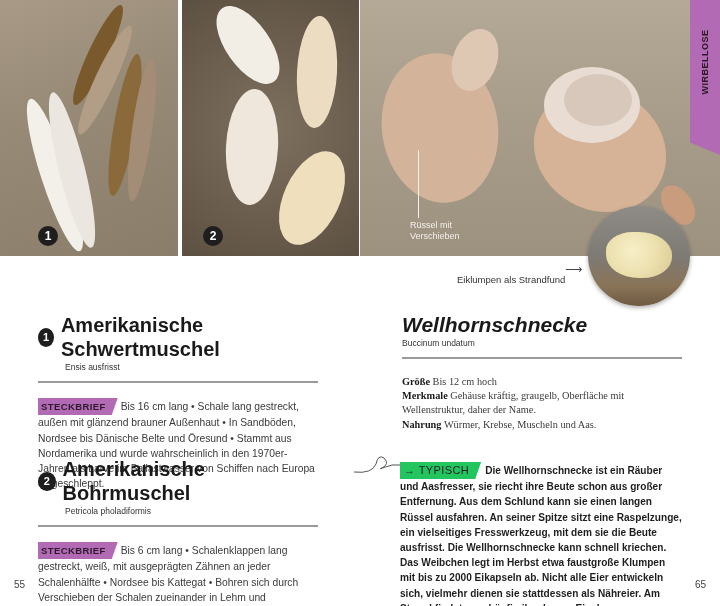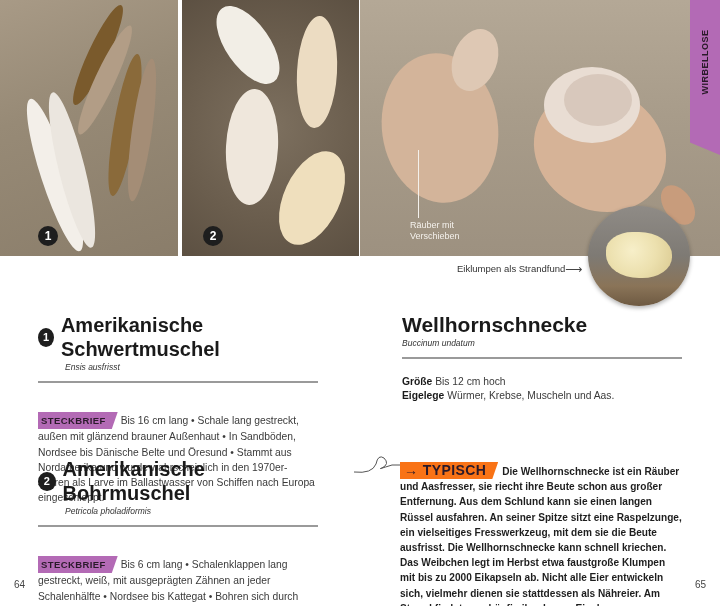--- a/index.html
+++ b/index.html
@@ -9,34 +9,34 @@
   #photo-2 { left:182px; top:0; width:177px; height:256px; background:radial-gradient(circle at 50% 50%,#7d705f 0%,#6a5d4d 60%,#5c5042 100%); }
   #photo-3 { left:360px; top:0; width:360px; height:256px; background:linear-gradient(180deg,#b4a896 0%,#a89c8a 45%,#9d9180 100%); }
   .shell { position:absolute; }
   .num-badge { position:absolute; width:20px; height:20px; border-radius:50%; background:#1e1e1e; color:#fff; font-weight:bold; font-size:12px; display:flex; align-items:center; justify-content:center; }
   .tab { position:absolute; right:0; top:0; width:30px; height:155px; background:#b36ab5; clip-path:polygon(0 0,100% 0,100% 100%,0 92%); }
   .tab-label { position:absolute; left:50%; top:62px; transform:translate(-50%,-50%) rotate(-90deg); font-size:9px; font-weight:bold; letter-spacing:0.5px; color:#2a1a2a; white-space:nowrap; }
   .photo-caption { position:absolute; left:410px; top:220px; color:#f4f1ec; font-size:9px; line-height:11px; }
   .caption-line { position:absolute; left:418px; top:150px; width:1px; height:68px; background:#f4f1ec; }
   .egg-circle { position:absolute; left:588px; top:206px; width:102px; height:100px; border-radius:50%; overflow:hidden; background:linear-gradient(180deg,#8f8b86 0%,#7e7a74 50%,#8a7458 80%,#6e5a42 100%); box-shadow:0 2px 4px rgba(0,0,0,0.3); }
   .egg-clump { position:absolute; left:18px; top:26px; width:66px; height:46px; border-radius:40% 50% 45% 50%; background:radial-gradient(circle at 40% 40%,#f7efc9 0%,#ece0ae 50%,#d9c88f 100%); }
-  .egg-label { position:absolute; left:457px; top:263px; font-size:9.5px; color:#333; }
+  .egg-label { position:absolute; left:457px; top:274px; font-size:9.5px; color:#333; }
   .egg-arrow { position:absolute; left:565px; top:262px; font-size:12px; color:#444; }
 
   .species { position:absolute; }
   .sp-title { font-size:20px; font-weight:bold; color:#1a1a1a; display:flex; align-items:center; gap:7px; line-height:24px; }
   .sp-num { width:19px; height:19px; border-radius:50%; background:#1e1e1e; color:#fff; font-size:11px; display:inline-flex; align-items:center; justify-content:center; }
-  .sp-latin { font-size:8.5px; color:#333; font-style:italic; margin-top:1px; }
+  .sp-latin { font-size:8.5px; color:#333; margin-top:1px; }
   .rule { height:2px; background:#9a9a9a; margin-top:9px; }
   .body-text { font-size:10.3px; line-height:15.3px; color:#3a3a3a; margin-top:15px; }
-  .tag { display:inline-block; background:#b36ab5; color:#2a1a2a; font-weight:bold; font-size:9.5px; letter-spacing:0.4px; padding:1px 12px 1px 3px; margin-right:3px; clip-path:polygon(0 0,100% 0,calc(100% - 6px) 100%,0 100%);margin-top:14px; }
-  .facts div { font-size:10.3px; line-height:14.2px; color:#3a3a3a; }
+  .tag { display:inline-block; background:#b36ab5; color:#2a1a2a; font-weight:bold; font-size:9.5px; letter-spacing:0.4px; padding:1px 12px 1px 3px; margin-right:3px; clip-path:polygon(0 0,100% 0,calc(100% - 6px) 100%,0 100%); }
+  .facts div { font-size:10.3px; line-height:14.2px; color:#3a3a3a;font-family:Liberation Serif, serif; }
   .facts b { color:#1a1a1a; }
   .typisch { position:absolute; left:400px; top:462px; width:282px; font-size:10.1px; line-height:15.2px; font-weight:bold; color:#1e1e1e; }
-  .typisch-tag { display:inline-block; background:#f97316; color:#2a1a2a; font-weight:bold; font-size:14px; letter-spacing:0.4px; padding:1px 12px 1px 4px; margin-right:4px; clip-path:polygon(0 0,100% 0,calc(100% - 6px) 100%,0 100%); }
+  .typisch-tag { display:inline-block; background:#22c55e; color:#2a1a2a; font-weight:normal; font-size:11px; letter-spacing:0.4px; padding:1px 12px 1px 4px; margin-right:4px; clip-path:polygon(0 0,100% 0,calc(100% - 6px) 100%,0 100%); }
   .page-num { position:absolute; top:579px; font-size:10px; color:#444; }
   .squiggle { position:absolute; left:354px; top:452px; }
 </style>
 </head>
 <body>
 
 <div class="photo" id="photo-1">
   <svg class="shell" width="178" height="256">
     <ellipse cx="55" cy="175" rx="14" ry="80" transform="rotate(-18 55 175)" fill="#f3efe9"></ellipse>
     <ellipse cx="72" cy="170" rx="13" ry="80" transform="rotate(-14 72 170)" fill="#ebe6df"></ellipse>
@@ -67,21 +67,21 @@
     <ellipse cx="238" cy="100" rx="34" ry="26" fill="#d8c8bc"></ellipse>
     <ellipse cx="318" cy="205" rx="14" ry="22" transform="rotate(-35 318 205)" fill="#c89c7c"></ellipse>
   </svg>
   <div class="tab">
     <span class="tab-label">WIRBELLOSE</span>
   </div>
 </div>
 
 <div class="caption-line"></div>
 <div class="photo-caption">
-  <div>Räuber mit</div>
+  <div>Rüssel mit</div>
   <div>Verschieben</div>
 </div>
 
 <div class="egg-circle">
   <div class="egg-clump"></div>
 </div>
 <div class="egg-label">Eiklumpen als Strandfund</div>
 <div class="egg-arrow">⟶</div>
 
 <div class="species" style="left:38px; top:313px; width:280px;">
@@ -101,31 +101,32 @@
     <span class="sp-num">2</span>
     <span>Amerikanische Bohrmuschel</span>
   </div>
   <div class="sp-latin" style="margin-left:27px;">Petricola pholadiformis</div>
   <div class="rule"></div>
   <div class="body-text">
     <span class="tag">STECKBRIEF</span><span>Bis 6 cm lang • Schalenklappen lang gestreckt, weiß, mit ausgeprägten Zähnen an jeder Schalenhälfte • Nordsee bis Kattegat • Bohren sich durch Verschieben der Schalen zueinander in Lehm und Kalkgestein • Filtrieren Plankton aus dem Wasser • Stammt von der amerikanischen Ostküste.</span>
   </div>
 </div>
 
-<div class="page-num" style="left:14px;">64</div>
+<div class="page-num" style="left:14px;">55</div>
 
 <div class="species" style="left:402px; top:313px; width:280px;">
-  <div class="sp-title" style="font-size:21px;">
+  <div class="sp-title" style="font-size:21px;font-style:italic;">
     <span>Wellhornschnecke</span>
   </div>
   <div class="sp-latin">Buccinum undatum</div>
   <div class="rule"></div>
   <div class="facts" style="margin-top:16px;">
     <div><b>Größe</b> <span>Bis 12 cm hoch</span></div>
-    <div><b>Eigelege</b> <span>Würmer, Krebse, Muscheln und Aas.</span></div>
+    <div><b>Merkmale</b> <span>Gehäuse kräftig, graugelb, Oberfläche mit Wellenstruktur, daher der Name.</span></div>
+    <div><b>Nahrung</b> <span>Würmer, Krebse, Muscheln und Aas.</span></div>
   </div>
 </div>
 
 <svg class="squiggle" width="50" height="30">
   <path d="M0 20 Q 18 22 22 12 Q 24 2 30 6 Q 36 12 28 16 Q 22 18 38 13 L 48 13" fill="none" stroke="#555" stroke-width="1"></path>
 </svg>
 
 <div class="typisch">
   <span class="typisch-tag">→ <span>TYPISCH</span></span><span>Die Wellhornschnecke ist ein Räuber und Aasfresser, sie riecht ihre Beute schon aus großer Entfernung. Aus dem Schlund kann sie einen langen Rüssel ausfahren. An seiner Spitze sitzt eine Raspelzunge, ein vielseitiges Fresswerkzeug, mit dem sie die Beute ausfrisst. Die Wellhornschnecke kann schnell kriechen. Das Weibchen legt im Herbst etwa faustgroße Klumpen mit bis zu 2000 Eikapseln ab. Nicht alle Eier entwickeln sich, vielmehr dienen sie stattdessen als Nähreier. Am Strand findet man häufig ihre leeren Eigelege.</span>
 </div>

